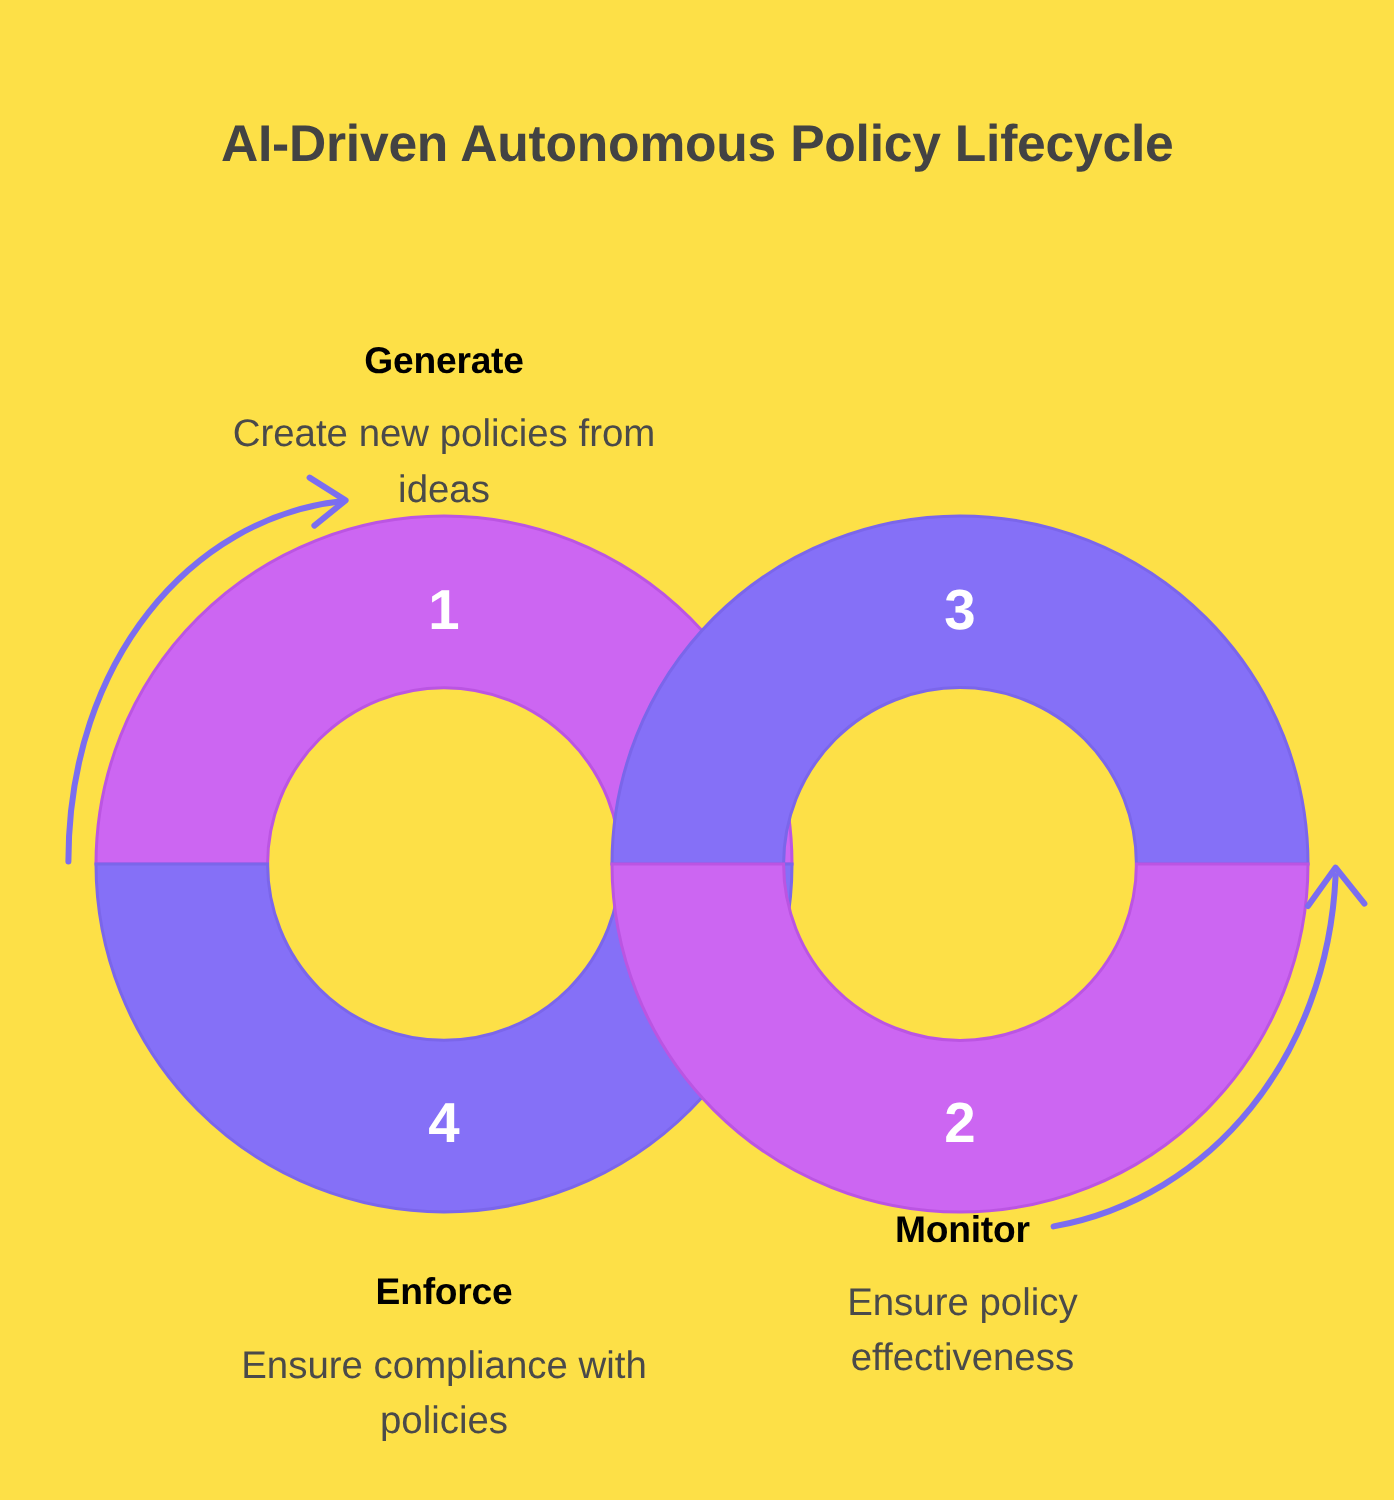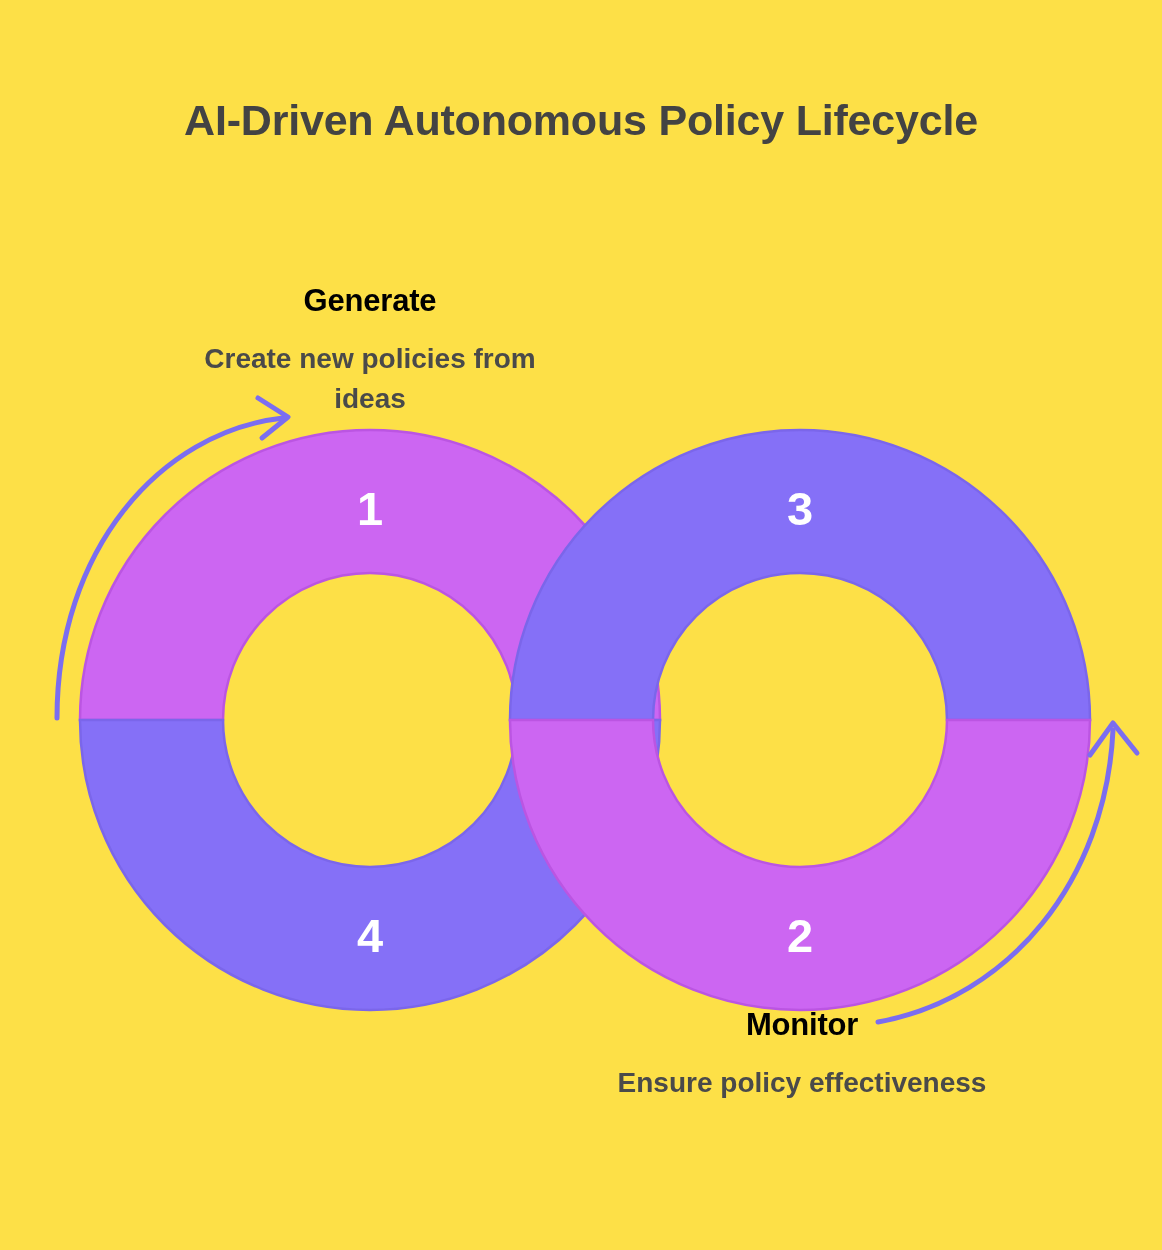--- a/index.html
+++ b/index.html
@@ -44,22 +44,22 @@
   }
   .stage-title {
     font-size: 31px;
     font-weight: 700;
     color: #000000;
     line-height: 1.2;
     letter-spacing: -0.2px;
   }
   .stage-desc {
     margin-top: 20px;
-    font-size: 28px;
-    font-weight: 700;
+    font-size: 32px;
+    font-weight: 400;
     color: #4a4a4a;
     line-height: 1.42;
   }
 
   .label-generate { left: 180px; top: 242px; margin-top: 40px; }
   .label-adapt    { left: 612px; top: 242px; }
   .label-enforce  { left: 180px; top: 1058px; }
   .label-monitor  { left: 612px; top: 1006px; }
 
   
@@ -87,20 +87,24 @@
 <div class="canvas">
 
   <div class="page-title">AI-Driven Autonomous Policy Lifecycle</div>
 
   <div class="stage-label label-generate">
     <div class="stage-title">Generate</div>
     <div class="stage-desc">Create new policies from ideas</div>
   </div>
 
 
+  <div class="stage-label label-enforce">
+    <div class="stage-title">Enforce</div>
+    <div class="stage-desc">Ensure compliance with policies</div>
+  </div>
 
   <div class="stage-label label-monitor">
     <div class="stage-title">Monitor</div>
     <div class="stage-desc">Ensure policy effectiveness</div>
   </div>
 
   <div class="diagram">
     <svg width="1162" height="680" viewBox="0 0 1162 680" xmlns="http://www.w3.org/2000/svg">
 
       <g>

